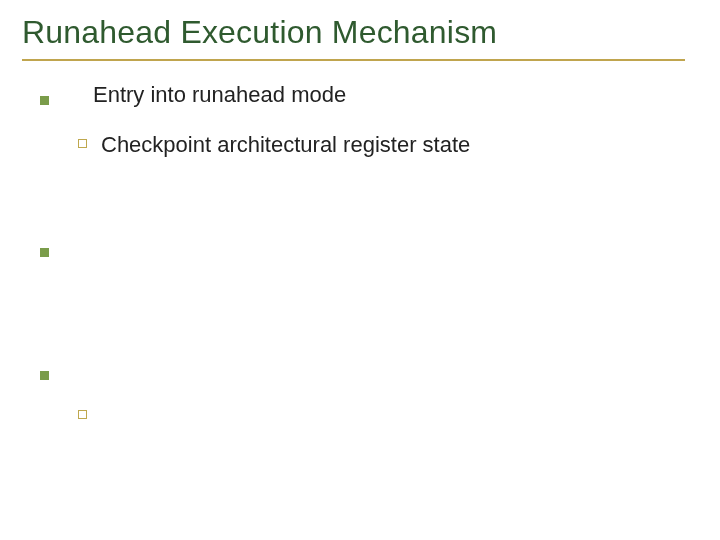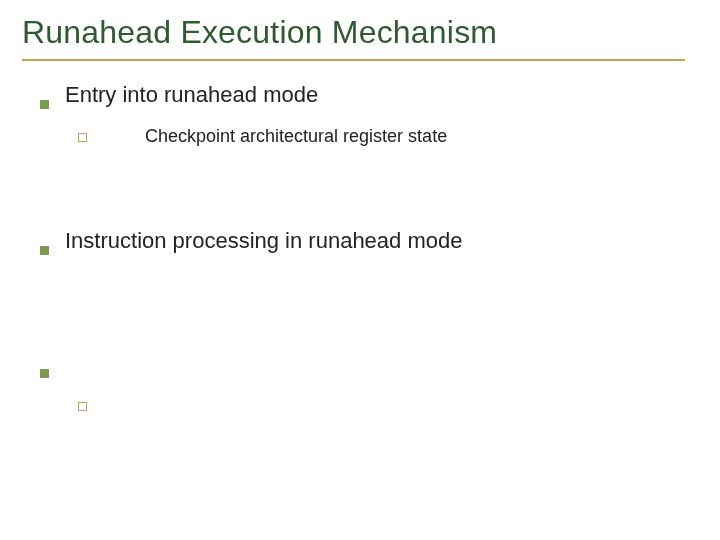--- a/index.html
+++ b/index.html
@@ -30,32 +30,32 @@
   .underline {
     height: 0;
     border-bottom: 2px solid #c0a54e;
     margin: 0 0 20px 0;
   }
   .bullets {
     margin-top: 6px;
   }
   .item-l1 {
     display: flex;
-    align-items: flex-end;
+    align-items: center;
     margin: 4px 0 4px 18px;
     font-size: 22px;
     line-height: 1.3;
+    gap: 28px;
   }
   .item-l2 {
     display: flex;
     align-items: flex-start;
-    margin: 16px 0 4px 56px;
-    font-size: 18px;
+    margin: 22px 0 4px 56px;
+    font-size: 22px;
     line-height: 1.3;
-    gap: 44px;
   }
   .b1 {
     flex: 0 0 auto;
     width: 9px;
     height: 9px;
     background: #7a9c4a;
     margin: 10px 16px 0 0;
   }
   .b2 {
     flex: 0 0 auto;
@@ -88,21 +88,20 @@
 
     <div class="item-l2">
       <span class="b2"></span>
       <span>Checkpoint architectural register state</span>
     </div>
 
     <div class="gap-lg"></div>
 
     <div class="item-l1">
       <span class="b1"></span>
-      <span>Instruction processing in runahead mode</span>
     </div>
 
     <div class="gap-xl"></div>
 
     <div class="item-l1">
       <span class="b1"></span>
     </div>
 
     <div class="item-l2">
       <span class="b2"></span>

